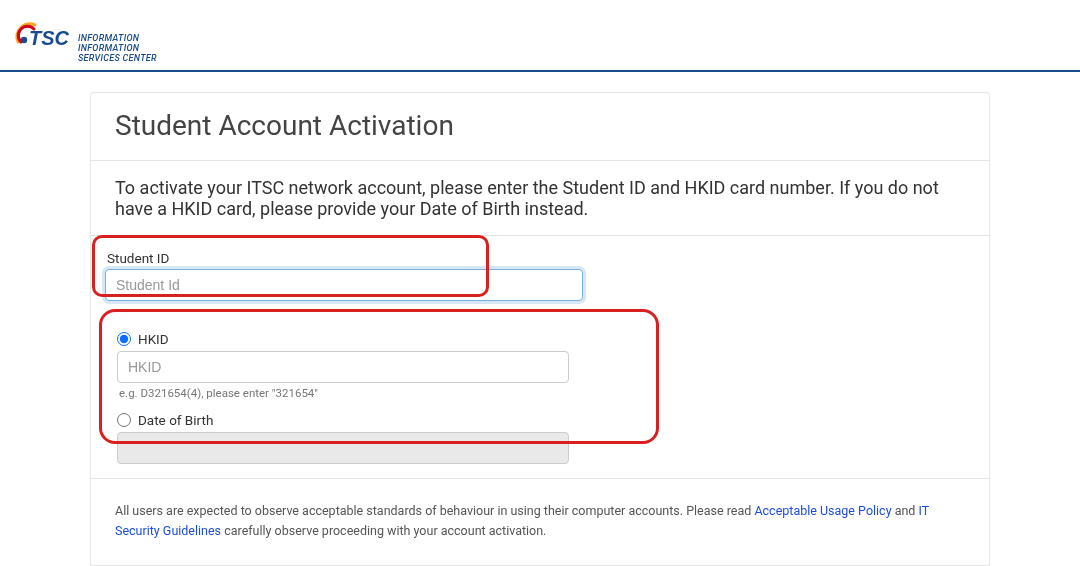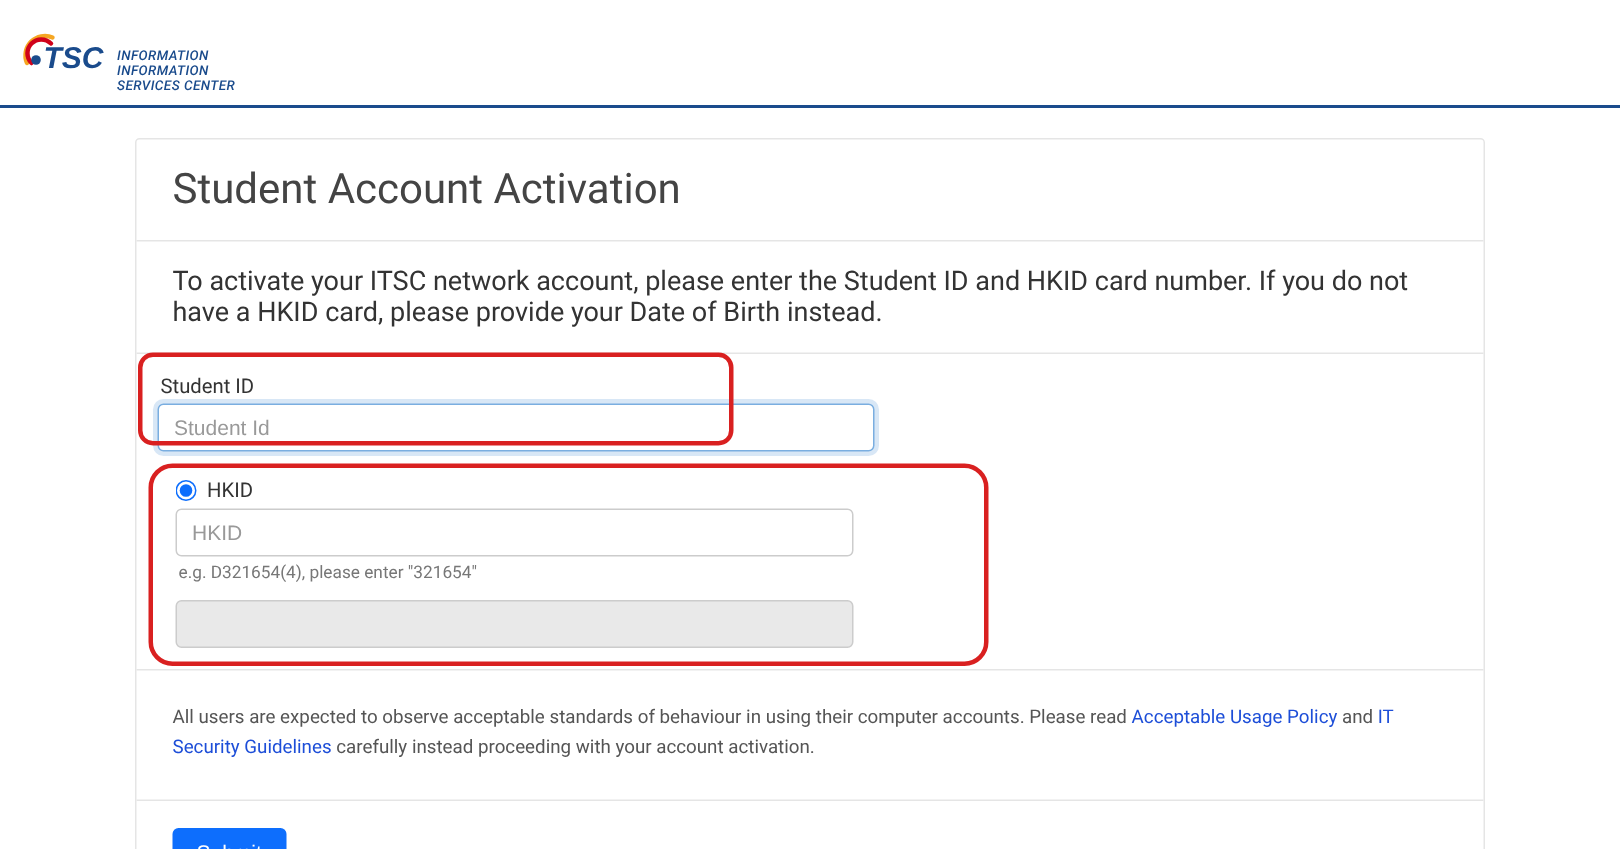--- a/index.html
+++ b/index.html
@@ -55,21 +55,21 @@
       border-bottom: 1px solid #e5e5e5;
       font-size: 18px;
       color: #333;
     }
     .form-body {
       padding: 14px 14px 6px;
       border-bottom: 1px solid #e5e5e5;
       position: relative;
     }
     .field-group {
-      margin-bottom: 8px;
+      margin-bottom: 20px;
     }
     .field-label {
       display: block;
       font-size: 13.5px;
       color: #333;
       margin-bottom: 3px;
       padding-left: 2px;
     }
     .text-input {
       width: 478px;
@@ -187,27 +187,31 @@
 
       <div class="radio-row">
         <input type="radio" name="idtype" class="radio-input" checked="" style="">
         <span class="radio-label">HKID</span>
       </div>
       <div class="indent-input">
         <input type="text" class="text-input" style="width: 452px;" placeholder="HKID">
       </div>
       <div class="hint">e.g. D321654(4), please enter "321654"</div>
 
+      <div class="radio-row">
+        <input type="radio" name="idtype" class="radio-input" style="">
+        <span class="radio-label">Date of Birth</span>
+      </div>
       <div class="indent-input">
         <input type="text" class="text-input" style="width: 452px;" disabled="">
       </div>
       <div style="height:8px"></div>
     </div>
 
     <div class="policy">
-      <span>All users are expected to observe acceptable standards of behaviour in using their computer accounts. Please read </span><a href="#">Acceptable Usage Policy</a><span> and </span><a href="#">IT Security Guidelines</a><span> carefully instead proceeding with your account activation.</span>
+      <span>All users are expected to observe acceptable standards of behaviour in using their computer accounts. Please read </span><a href="#">Acceptable Usage Policy</a><span> and </span><a href="#">IT Security Guidelines</a><span> carefully observe proceeding with your account activation.</span>
     </div>
 
     <div class="submit-wrap">
       <button class="btn-primary">Submit</button>
     </div>
   </div>
 </div>
 
 </body></html>

